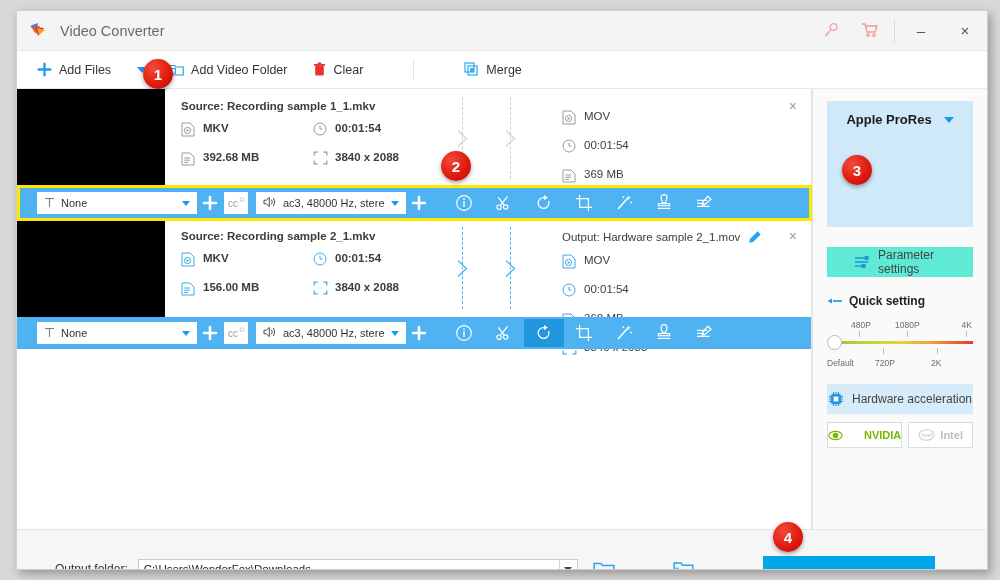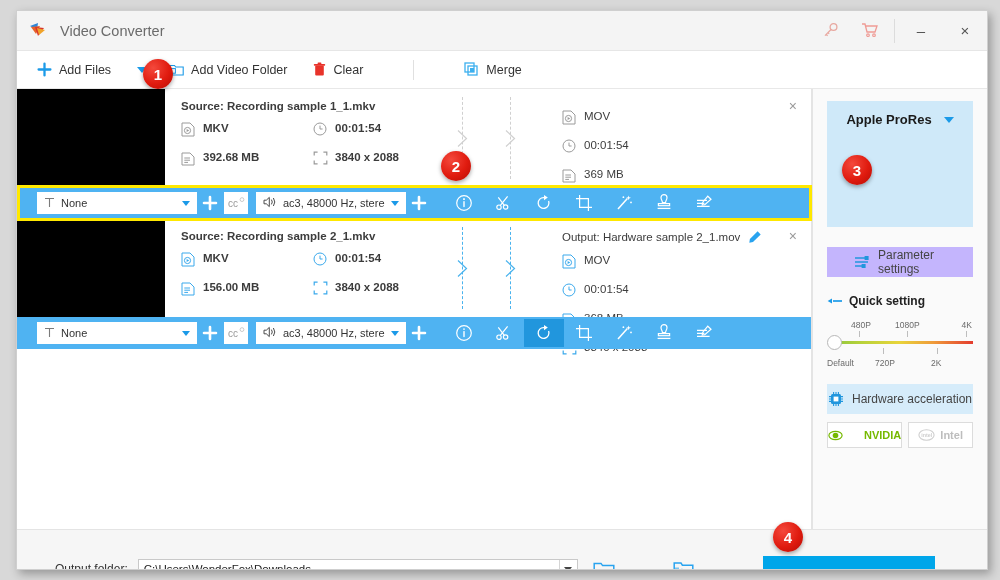--- a/index.html
+++ b/index.html
@@ -212,21 +212,21 @@
     width: 110px; height: 44px;
     background: #ffffff;
     border: 2.5px solid #1a1a1a;
     border-radius: 9px;
     display: flex; align-items: center; justify-content: center;
     font-size: 23px; font-weight: bold; color: #111;
   }
   .param-btn {
     margin-top: 20px;
     height: 30px;
-    background: #c4b5fd;
+    background: #5eead4;
     display: flex; align-items: center; justify-content: center;
     font-size: 12px; color: #444; padding-left: 27px;
   }
   .param-btn .p-ico { margin-right: 8px; display: flex; }
   .quick-head {
     margin-top: 17px;
     display: flex; align-items: center;
     font-size: 12px; color: #222; font-weight: bold;
   }
   .quick-head .q-ico { margin-right: 6px; display: flex; }

